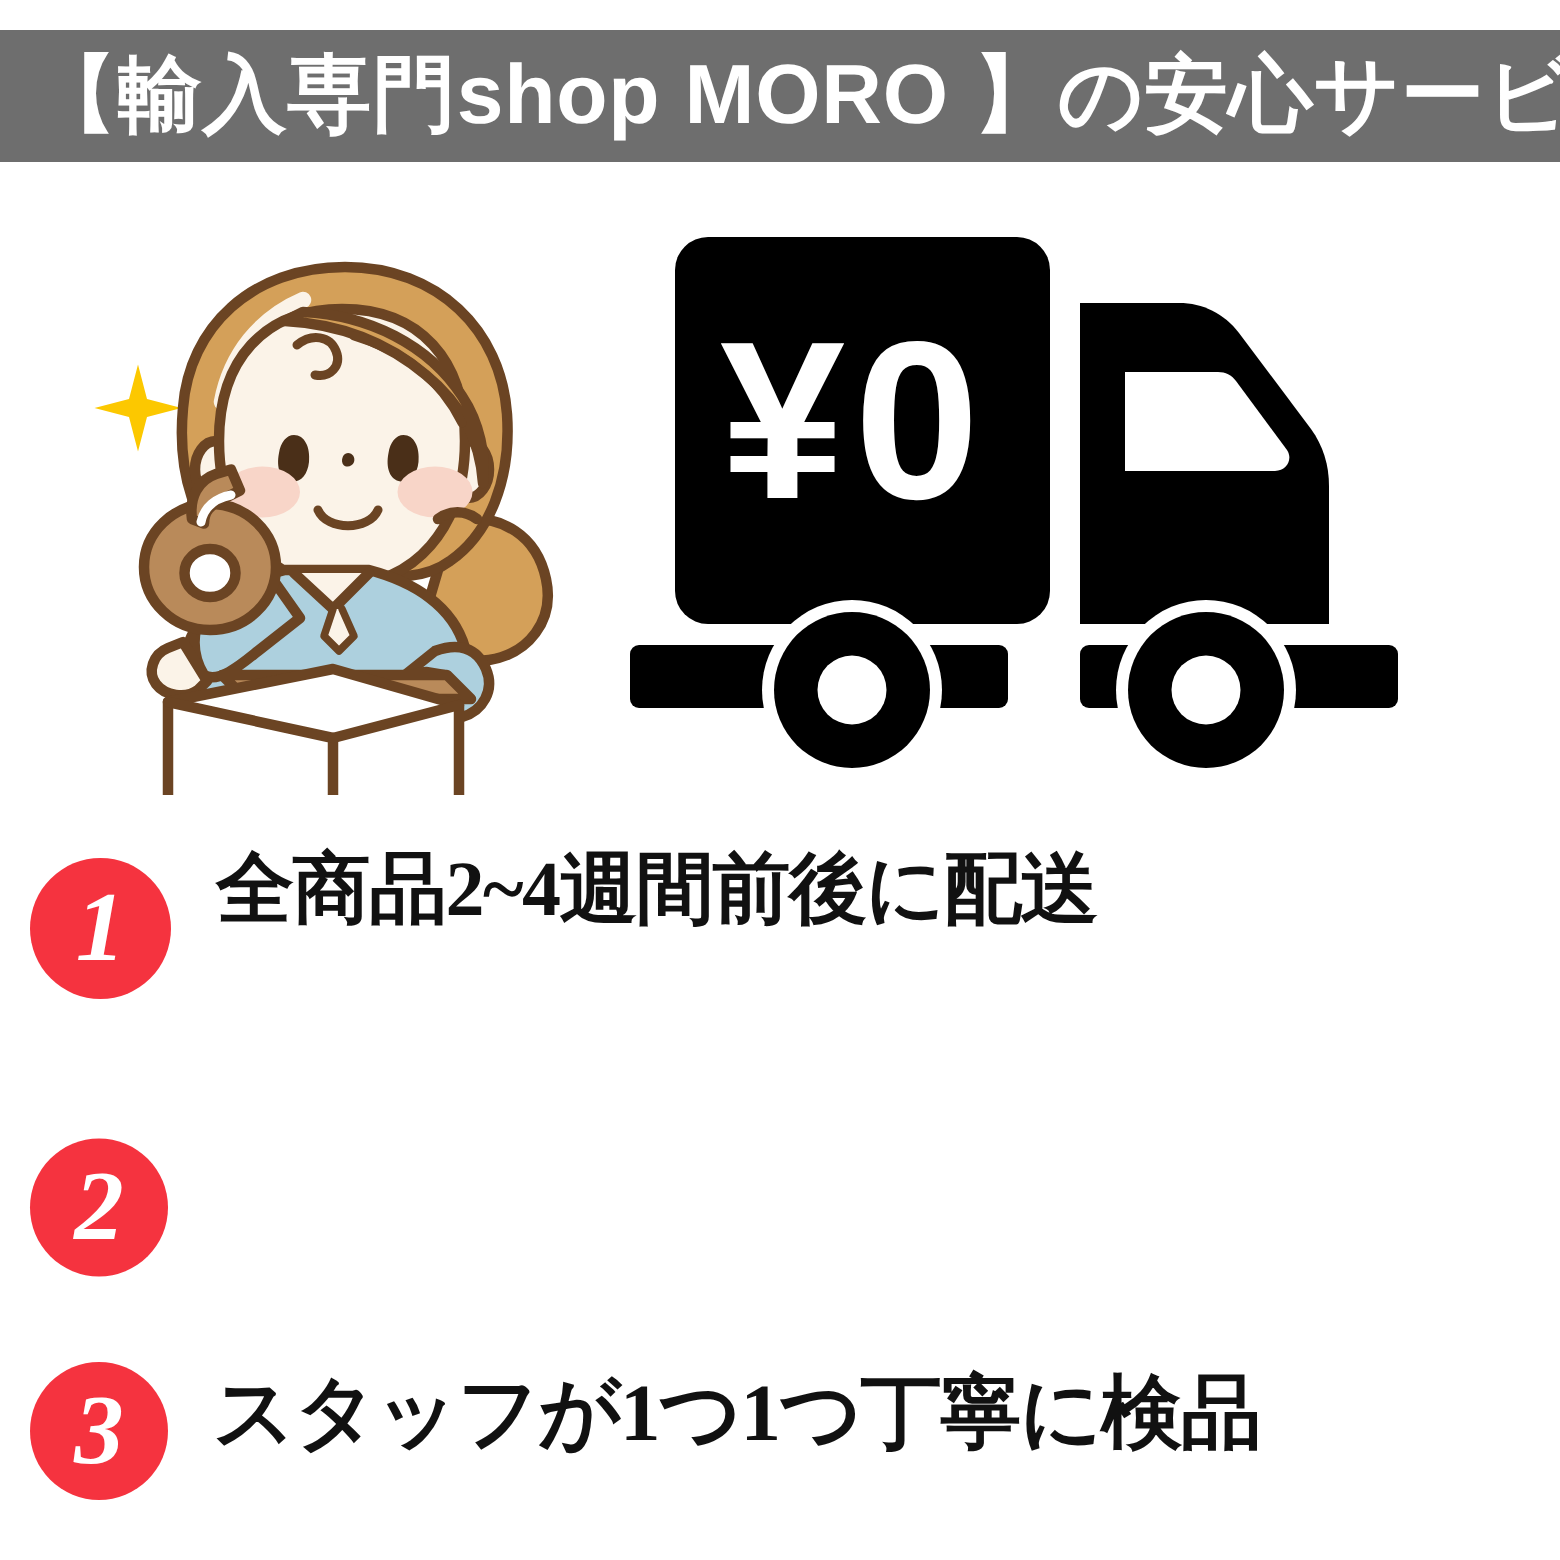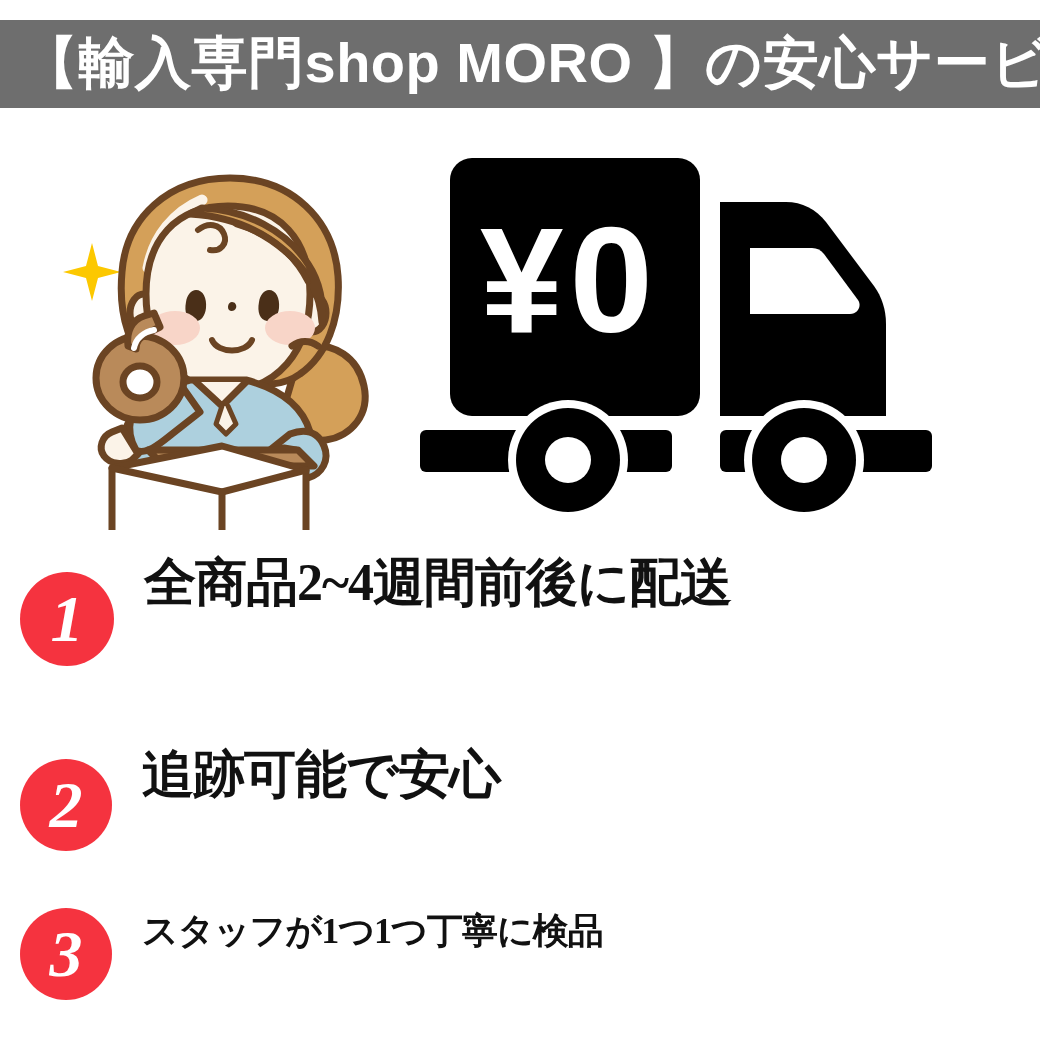--- a/index.html
+++ b/index.html
@@ -110,22 +110,22 @@
     display: block;
     color: #111111;
     font-family: "Liberation Serif", "DejaVu Serif", serif;
     font-weight: 700;
     font-size: 52px;
     line-height: 1.22;
     white-space: nowrap;
     letter-spacing: -1px;
   }
   .service-line.indented { padding-left: 26px; }
-  #service-item-3 .service-line { font-size: 36px; }
-  #service-item-1 .service-text { margin-top: 1px; }
+  #service-item-3 .service-line { font-size: 54px; }
+  #service-item-1 .service-text { margin-top: 12px; }
   #service-item-2 .service-text { margin-top: 0px; }
   #service-item-3 .service-text { margin-top: 10px; }
 </style>
 </head>
 <body>
 
 <div id="stage">
 
   <div id="header-bar">
     <div id="header-title">【輸入専門shop MORO 】の安心サービス</div>
@@ -230,21 +230,20 @@
     <div class="service-item" id="service-item-1">
       <div class="badge">1</div>
       <div class="service-text">
         <span class="service-line">全商品2~4週間前後に配送</span>
       </div>
     </div>
 
     <div class="service-item" id="service-item-2">
       <div class="badge">2</div>
       <div class="service-text">
-        <span class="service-line">追跡可能で安心</span>
       </div>
     </div>
 
     <div class="service-item" id="service-item-3">
       <div class="badge">3</div>
       <div class="service-text">
         <span class="service-line">スタッフが1つ1つ丁寧に検品</span>
       </div>
     </div>
 

